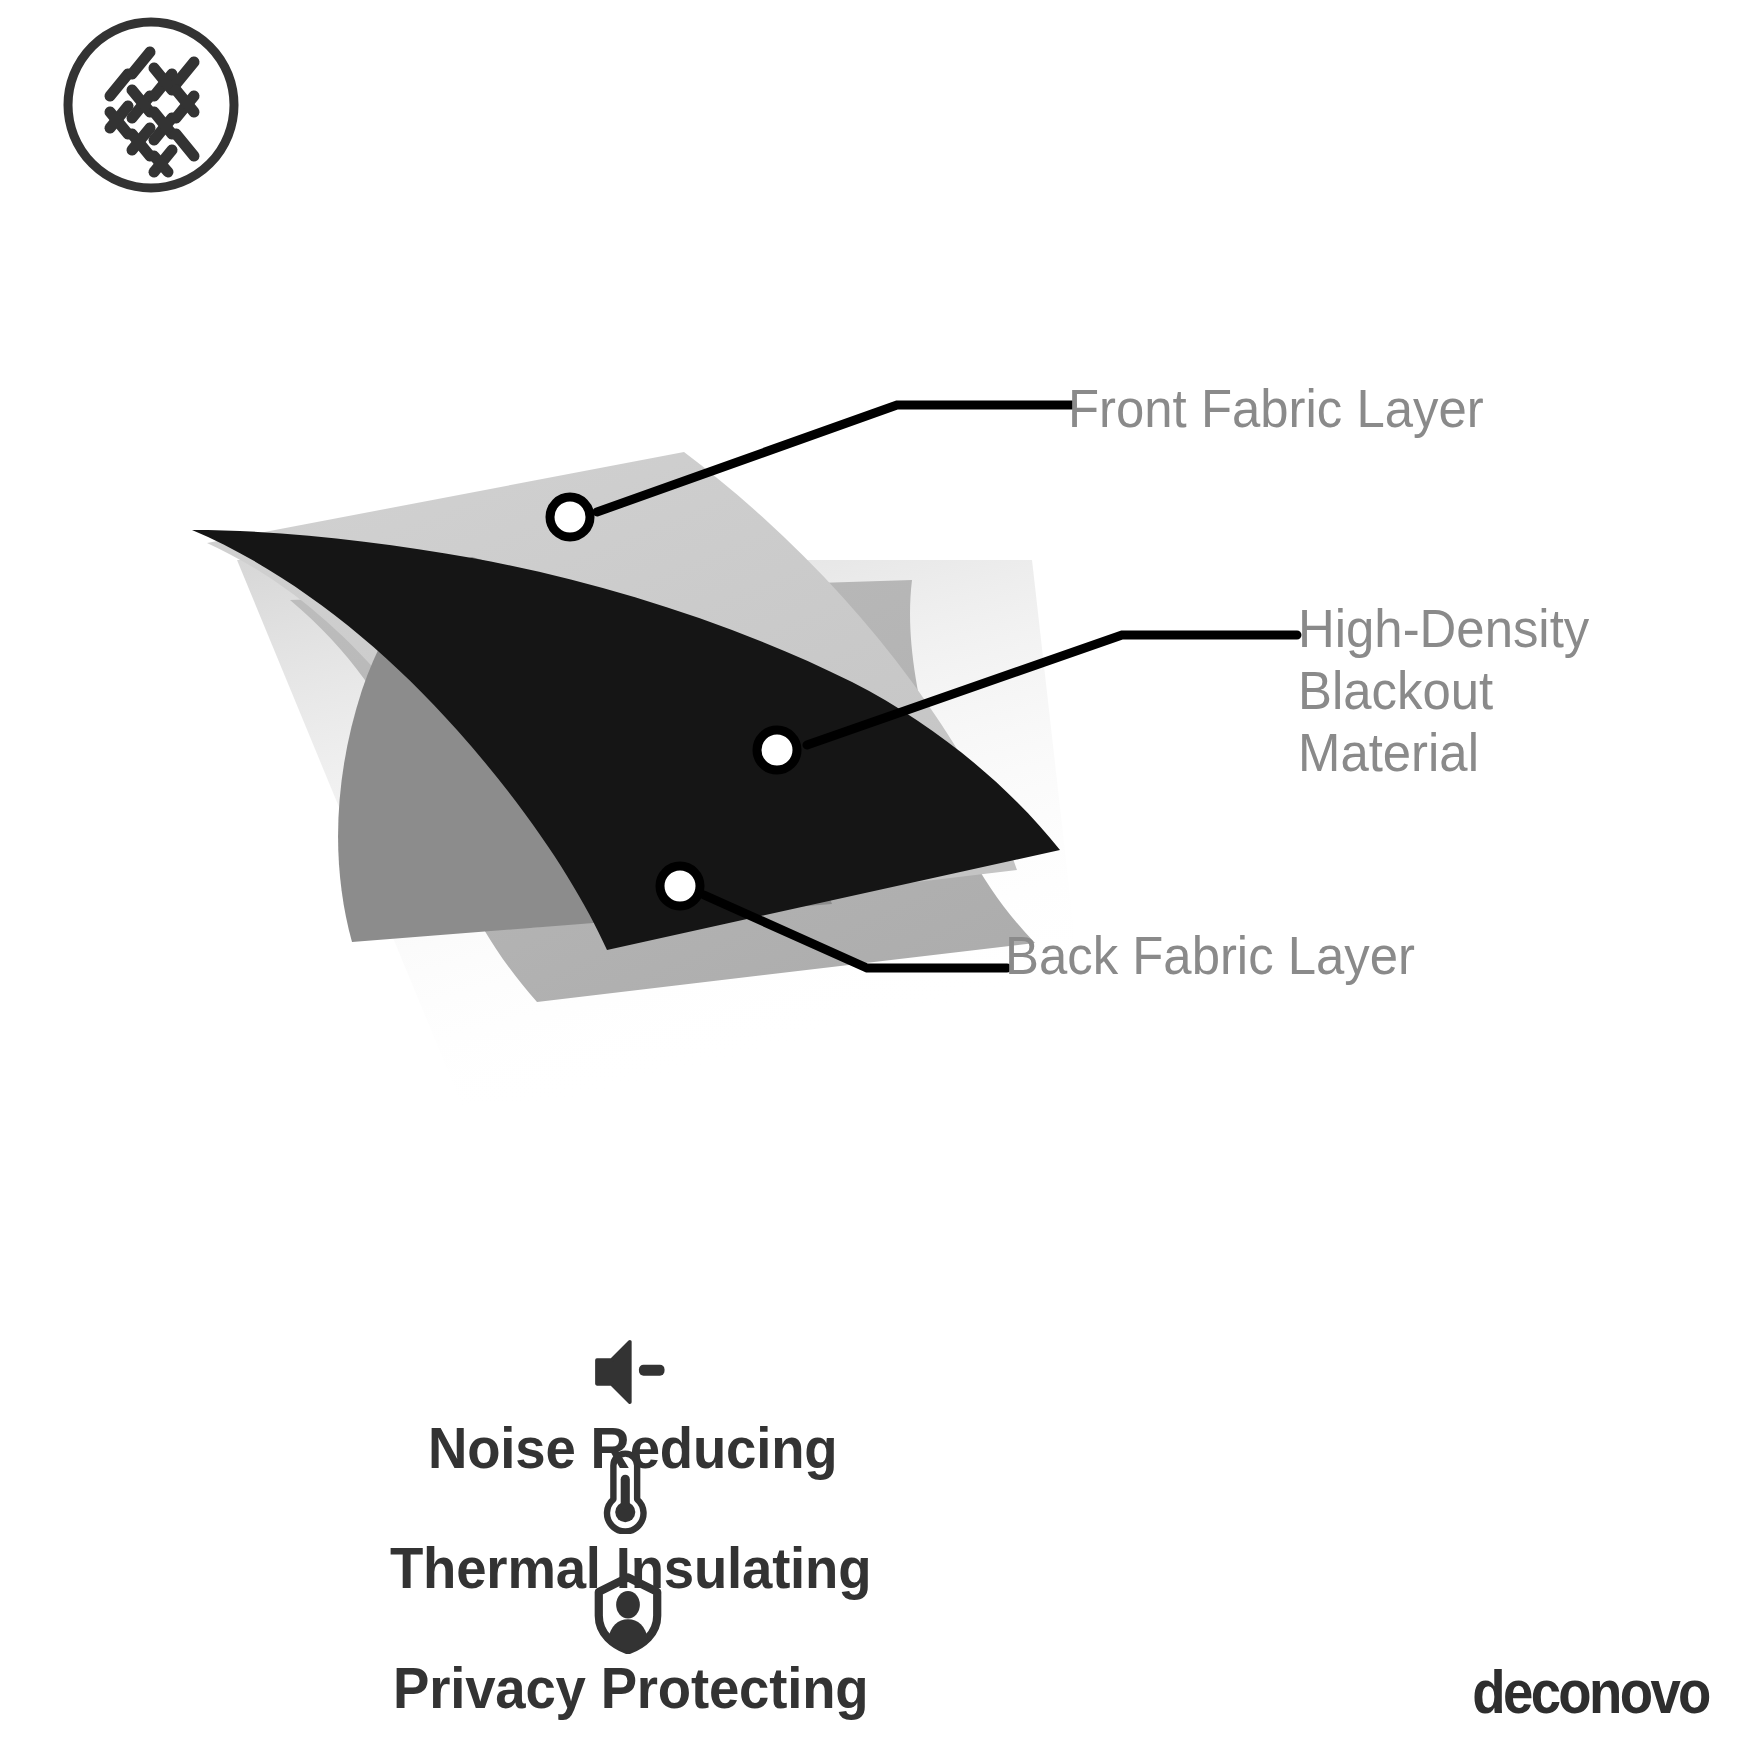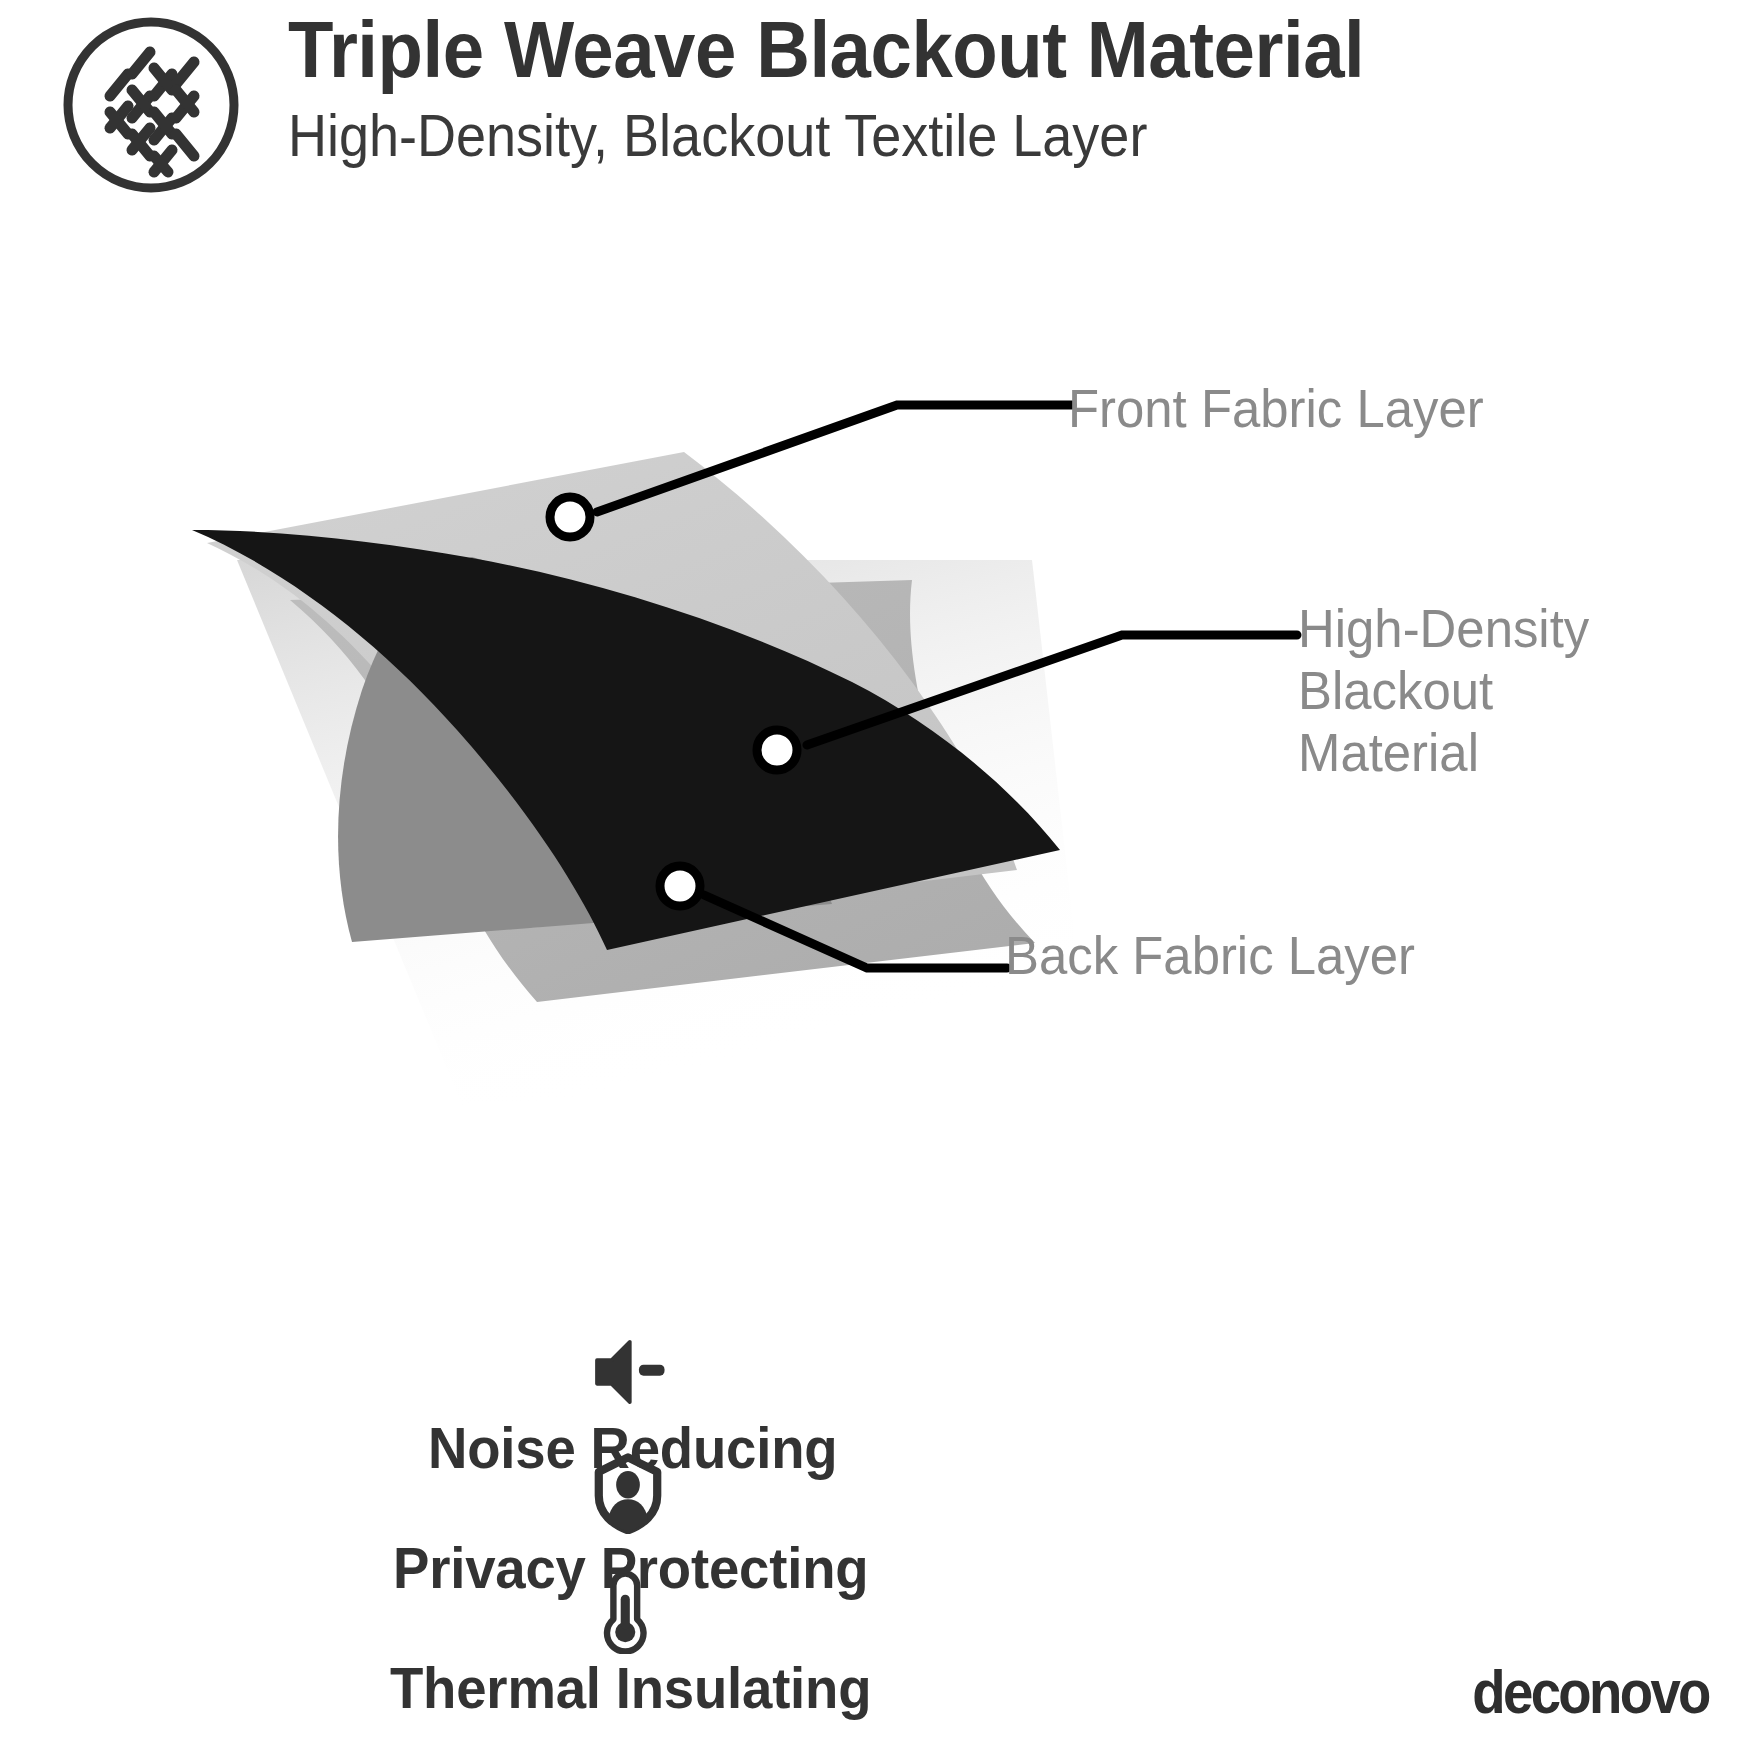--- a/index.html
+++ b/index.html
@@ -158,24 +158,20 @@
         <line x1="74" y1="122" x2="92" y2="144"></line>
         <line x1="96" y1="56" x2="114" y2="78"></line>
         <line x1="96" y1="100" x2="114" y2="122"></line>
         <line x1="118" y1="78" x2="136" y2="100"></line>
         <line x1="118" y1="122" x2="136" y2="144"></line>
         <line x1="96" y1="144" x2="110" y2="160"></line>
       </g>
     </svg>
   </div>
 
-  <div id="header-text">
-    <div id="title">Triple Weave Blackout Material</div>
-    <div id="subtitle">High-Density, Blackout Textile Layer</div>
-  </div>
 </div>
 
 <div id="diagram">
 
   <svg width="1745" height="790" viewBox="0 0 1745 790" aria-hidden="true">
     <defs>
       <linearGradient id="shadowGrad" x1="0" y1="0" x2="0.4" y2="1">
         <stop offset="0%" stop-color="#9a9a9a" stop-opacity="0.40"></stop>
         <stop offset="100%" stop-color="#ffffff" stop-opacity="0"></stop>
       </linearGradient>
@@ -266,34 +262,34 @@
         <path d="M 12 33 L 28 33 L 48 13 L 48 79 L 28 59 L 12 59 Z" fill="#333333" stroke="#333333" stroke-width="4" stroke-linejoin="round"></path>
         <rect x="58" y="38" width="28" height="12" rx="5" fill="#333333"></rect>
       </svg>
     </div>
     <div class="feature-label">Noise Reducing</div>
   </div>
 
   <div class="feature-row">
     <div class="feature-icon">
       <svg viewBox="0 0 92 92" width="84" height="84" aria-hidden="true">
+        <path d="M 30 17 a 13 13 0 0 1 26 0 L 56 54 a 20 20 0 1 1 -26 0 Z" fill="none" stroke="#333333" stroke-width="7" stroke-linejoin="round"></path>
+        <circle cx="43" cy="68" r="11" fill="#333333"></circle>
+        <rect x="38" y="27" width="10" height="38" rx="5" fill="#333333"></rect>
+      </svg>
+    </div>
+    <div class="feature-label">Thermal Insulating</div>
+  </div>
+
+  <div class="feature-row">
+    <div class="feature-icon">
+      <svg viewBox="0 0 92 92" width="84" height="84" aria-hidden="true">
         <path d="M 46 8 L 78 24 L 78 50 C 78 70, 62 82, 46 88 C 30 82, 14 70, 14 50 L 14 24 Z" fill="none" stroke="#333333" stroke-width="9" stroke-linejoin="round"></path>
         <ellipse cx="46" cy="38" rx="13" ry="15" fill="#333333"></ellipse>
         <path d="M 24 76 C 27 61, 35 54, 46 54 C 57 54, 65 61, 68 76
                  C 61 83, 53 87, 46 90 C 39 87, 31 83, 24 76 Z" fill="#333333"></path>
       </svg>
     </div>
     <div class="feature-label">Privacy Protecting</div>
   </div>
-
-  <div class="feature-row">
-    <div class="feature-icon">
-      <svg viewBox="0 0 92 92" width="84" height="84" aria-hidden="true">
-        <path d="M 30 17 a 13 13 0 0 1 26 0 L 56 54 a 20 20 0 1 1 -26 0 Z" fill="none" stroke="#333333" stroke-width="7" stroke-linejoin="round"></path>
-        <circle cx="43" cy="68" r="11" fill="#333333"></circle>
-        <rect x="38" y="27" width="10" height="38" rx="5" fill="#333333"></rect>
-      </svg>
-    </div>
-    <div class="feature-label">Thermal Insulating</div>
-  </div>
 </div>
 
 <div id="brand">deconovo</div>
 
 </body></html>

